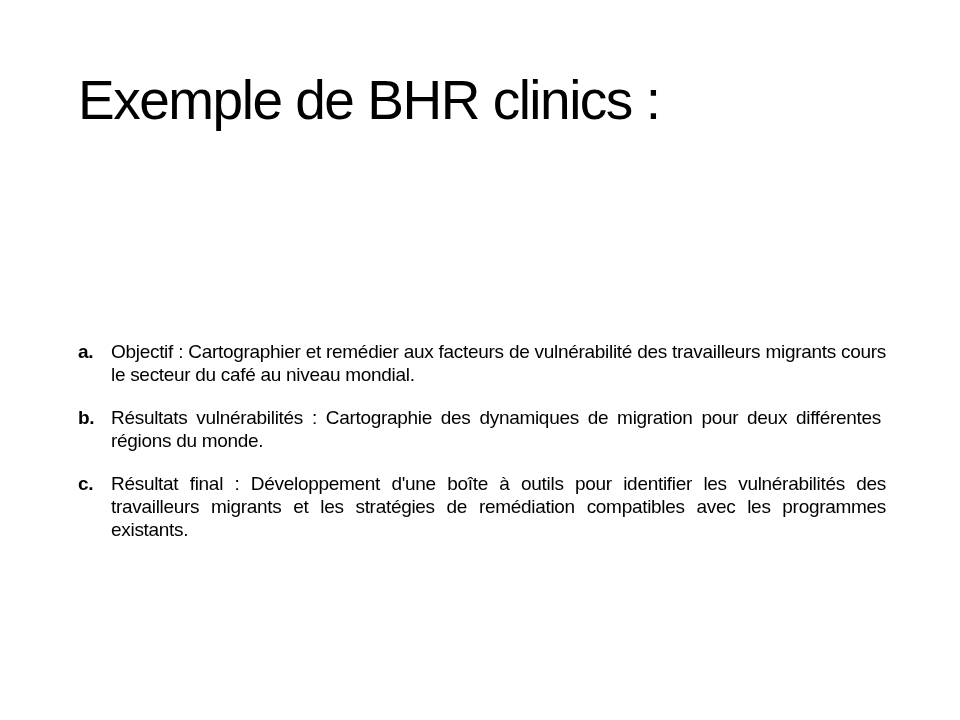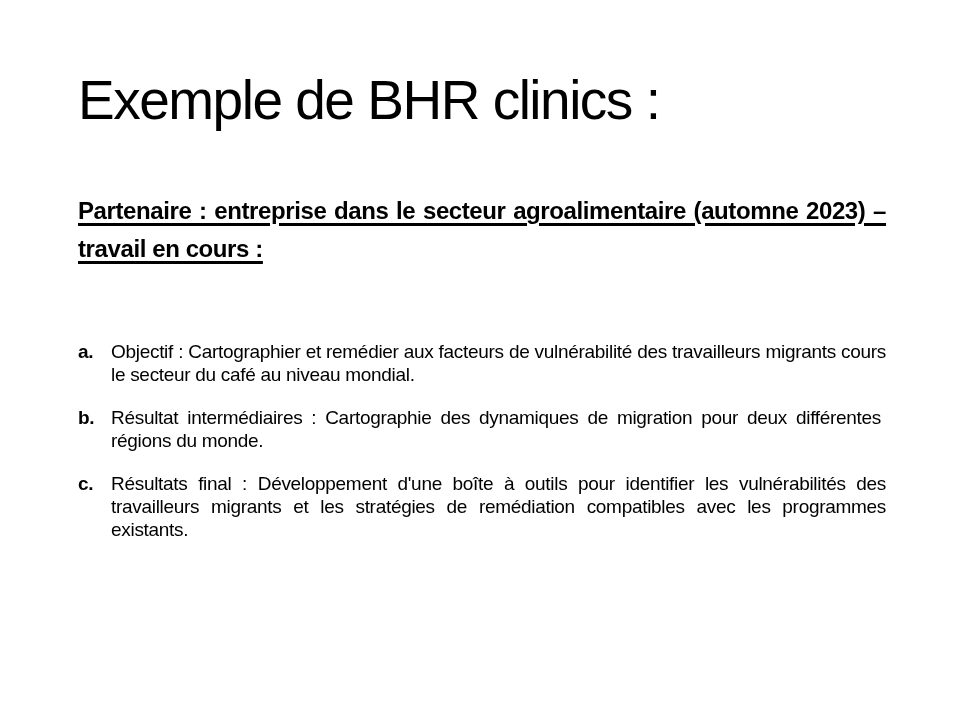--- a/index.html
+++ b/index.html
@@ -64,25 +64,24 @@
   .lead { font-weight: 400; }
   .sep, .body-text { font-weight: 400; }
 </style>
 </head>
 <body>
 
 <div class="slide">
 
   <div class="title">Exemple de BHR clinics :</div>
 
-  <div class="subtitle">Partenaire : entreprise dans le secteur agroalimentaire (automne 2023) – travail en cours :</div>
 
   <ol class="items">
 
     <li class="item"><span class="marker">a.</span><span class="lead">Objectif</span><span class="sep"> : </span><span class="body-text">Cartographier et remédier aux facteurs de vulnérabilité des travailleurs migrants cours le secteur du café au niveau mondial.</span></li>
 
-    <li class="item"><span class="marker">b.</span><span class="lead">Résultat intermédiaires</span><span class="sep"> : </span><span class="body-text">Cartographie des dynamiques de migration pour deux différentes&nbsp; régions du monde.</span></li>
+    <li class="item"><span class="marker">b.</span><span class="lead">Résultats vulnérabilités</span><span class="sep"> : </span><span class="body-text">Cartographie des dynamiques de migration pour deux différentes&nbsp; régions du monde.</span></li>
 
-    <li class="item"><span class="marker">c.</span><span class="lead">Résultats final</span><span class="sep"> : </span><span class="body-text">Développement d'une boîte à outils pour identifier les vulnérabilités des travailleurs migrants et les stratégies de remédiation compatibles avec les programmes existants.</span></li>
+    <li class="item"><span class="marker">c.</span><span class="lead">Résultat final</span><span class="sep"> : </span><span class="body-text">Développement d'une boîte à outils pour identifier les vulnérabilités des travailleurs migrants et les stratégies de remédiation compatibles avec les programmes existants.</span></li>
 
   </ol>
 
 </div>
 
 </body></html>

